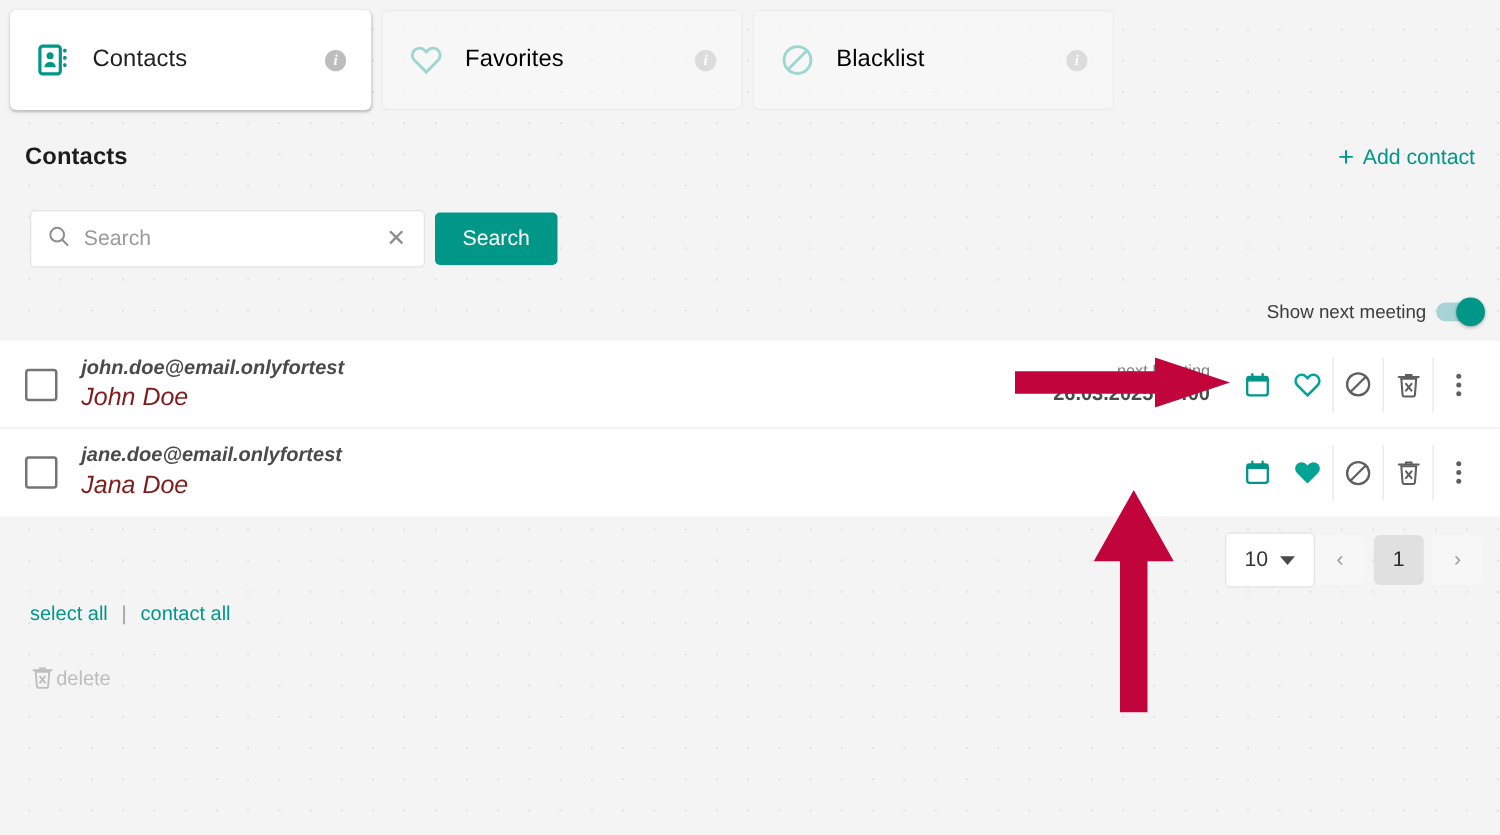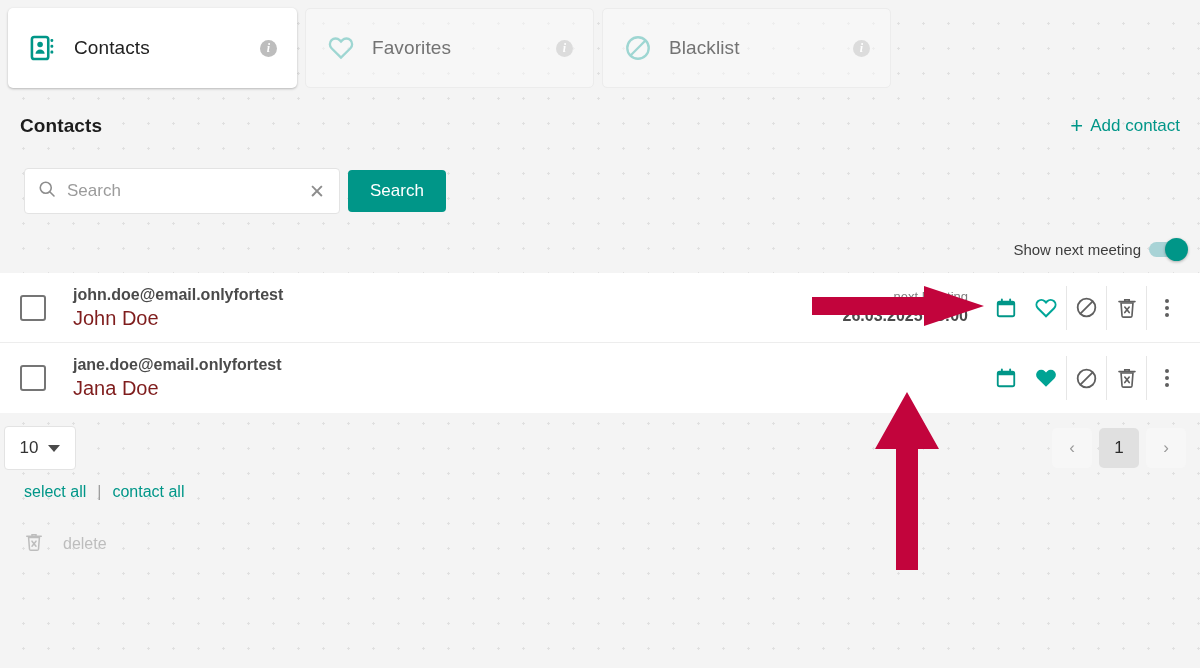--- a/index.html
+++ b/index.html
@@ -53,21 +53,21 @@
     flex: 0 0 30px;
     display: flex; align-items: center; justify-content: center;
   }
   .tab-label {
     font-size: 19px;
     letter-spacing: .1px;
     white-space: nowrap;
     flex: 1 1 auto;
   }
   .tab.active .tab-label { color: #212121; }
-  .tab.inactive .tab-label { color: #737373; }
+  .tab.inactive .tab-label { color: #000000; }
 
   .info-icon {
     width: 17px; height: 17px;
     border-radius: 50%;
     background: #bdbdbd;
     color: #fff;
     font-size: 12px;
     font-family: "Liberation Serif", serif;
     font-style: italic;
     font-weight: bold;
@@ -192,23 +192,24 @@
 
   .checkbox {
     width: 26px; height: 26px;
     border: 2px solid #757575;
     border-radius: 3px;
     background: #fff;
     flex: 0 0 26px;
     cursor: pointer;
   }
   .contact-text {
-    margin-left: 27px;
+    margin-left: 19px;
     flex: 1 1 auto;
     min-width: 0;
+    font-style: italic;
   }
   .contact-email {
     font-size: 16px;
     font-weight: bold;
     color: #4a4a4a;
     line-height: 1.25;
   }
   .contact-name {
     font-size: 20px;
     color: #7f1d1d;
@@ -230,23 +231,23 @@
     cursor: pointer;
   }
   .act.sep { border-left: 1px solid #e6e6e6; }
   .dots { display: flex; flex-direction: column; gap: 3px; }
   .dots i { width: 4px; height: 4px; border-radius: 50%; background: #5f5f5f; display: block; }
 
   
   .footer-row {
     display: flex;
     align-items: center;
-    justify-content: space-between;
+    justify-content: flex-end;
     height: 70px;
-    padding: 0 14px 0 4px;
+    padding: 0 14px 0 14px;
   }
   .per-page {
     width: 72px; height: 44px;
     background: #fff;
     border: 1px solid #e3e3e3;
     border-radius: 4px;
     display: flex; align-items: center; justify-content: center;
     gap: 10px;
     font-size: 17px;
     color: #333;
@@ -276,21 +277,21 @@
     padding: 0 24px;
     height: 40px;
     font-size: 16px;
   }
   .link-teal { color: #009688; cursor: pointer; }
   .pipe { color: #9e9e9e; }
 
   .delete-row {
     display: flex;
     align-items: center;
-    gap: 19px;
+    gap: 1px;
     padding: 0 24px;
     height: 42px;
     color: #bdbdbd;
     font-size: 16px;
     cursor: default;
   }
 
   
   .arrow-right {
     position: absolute;

